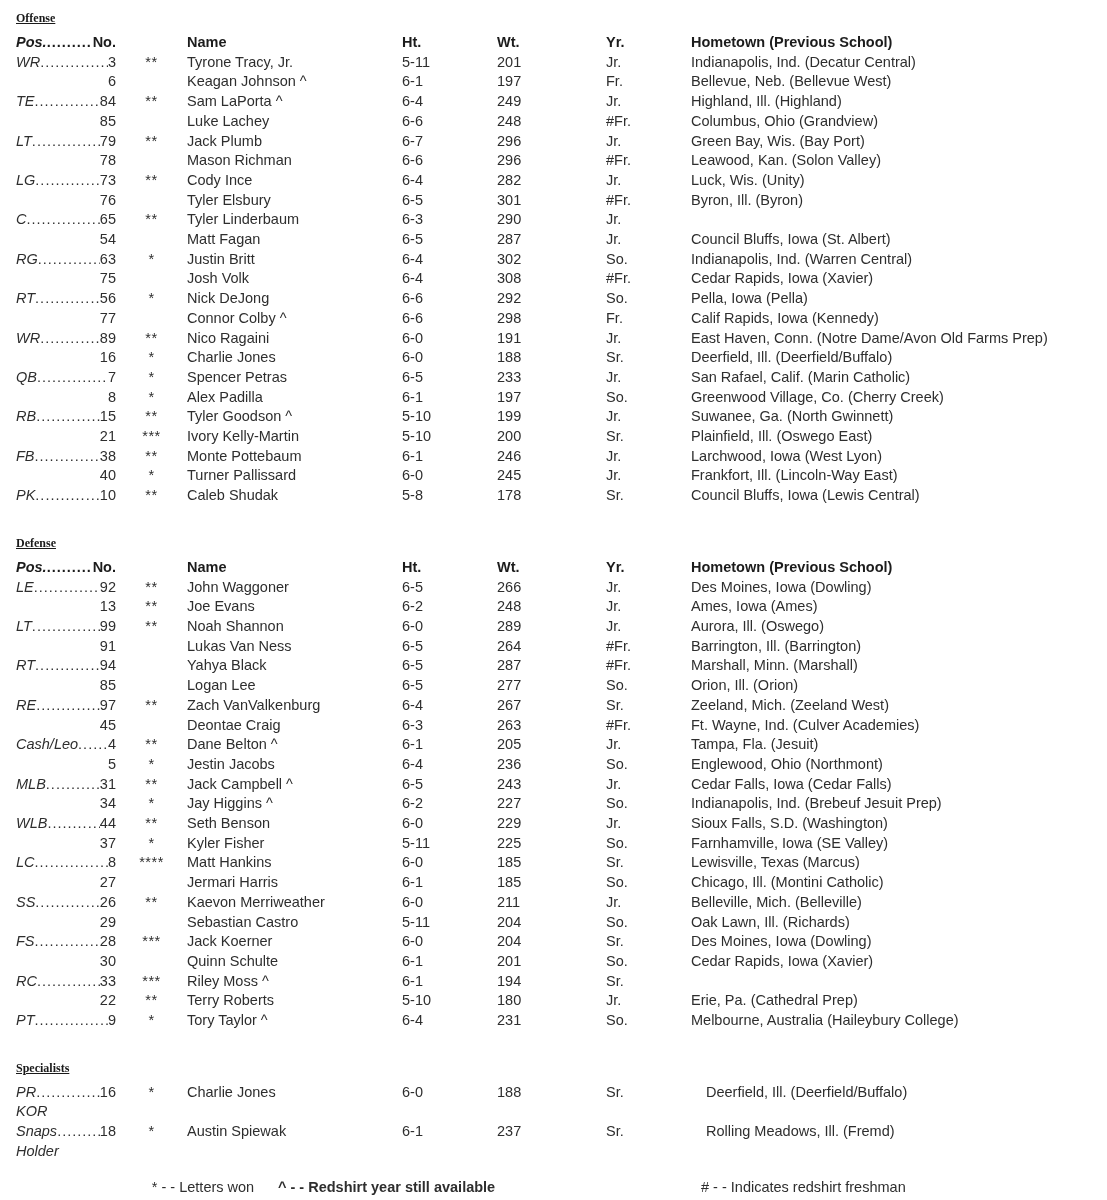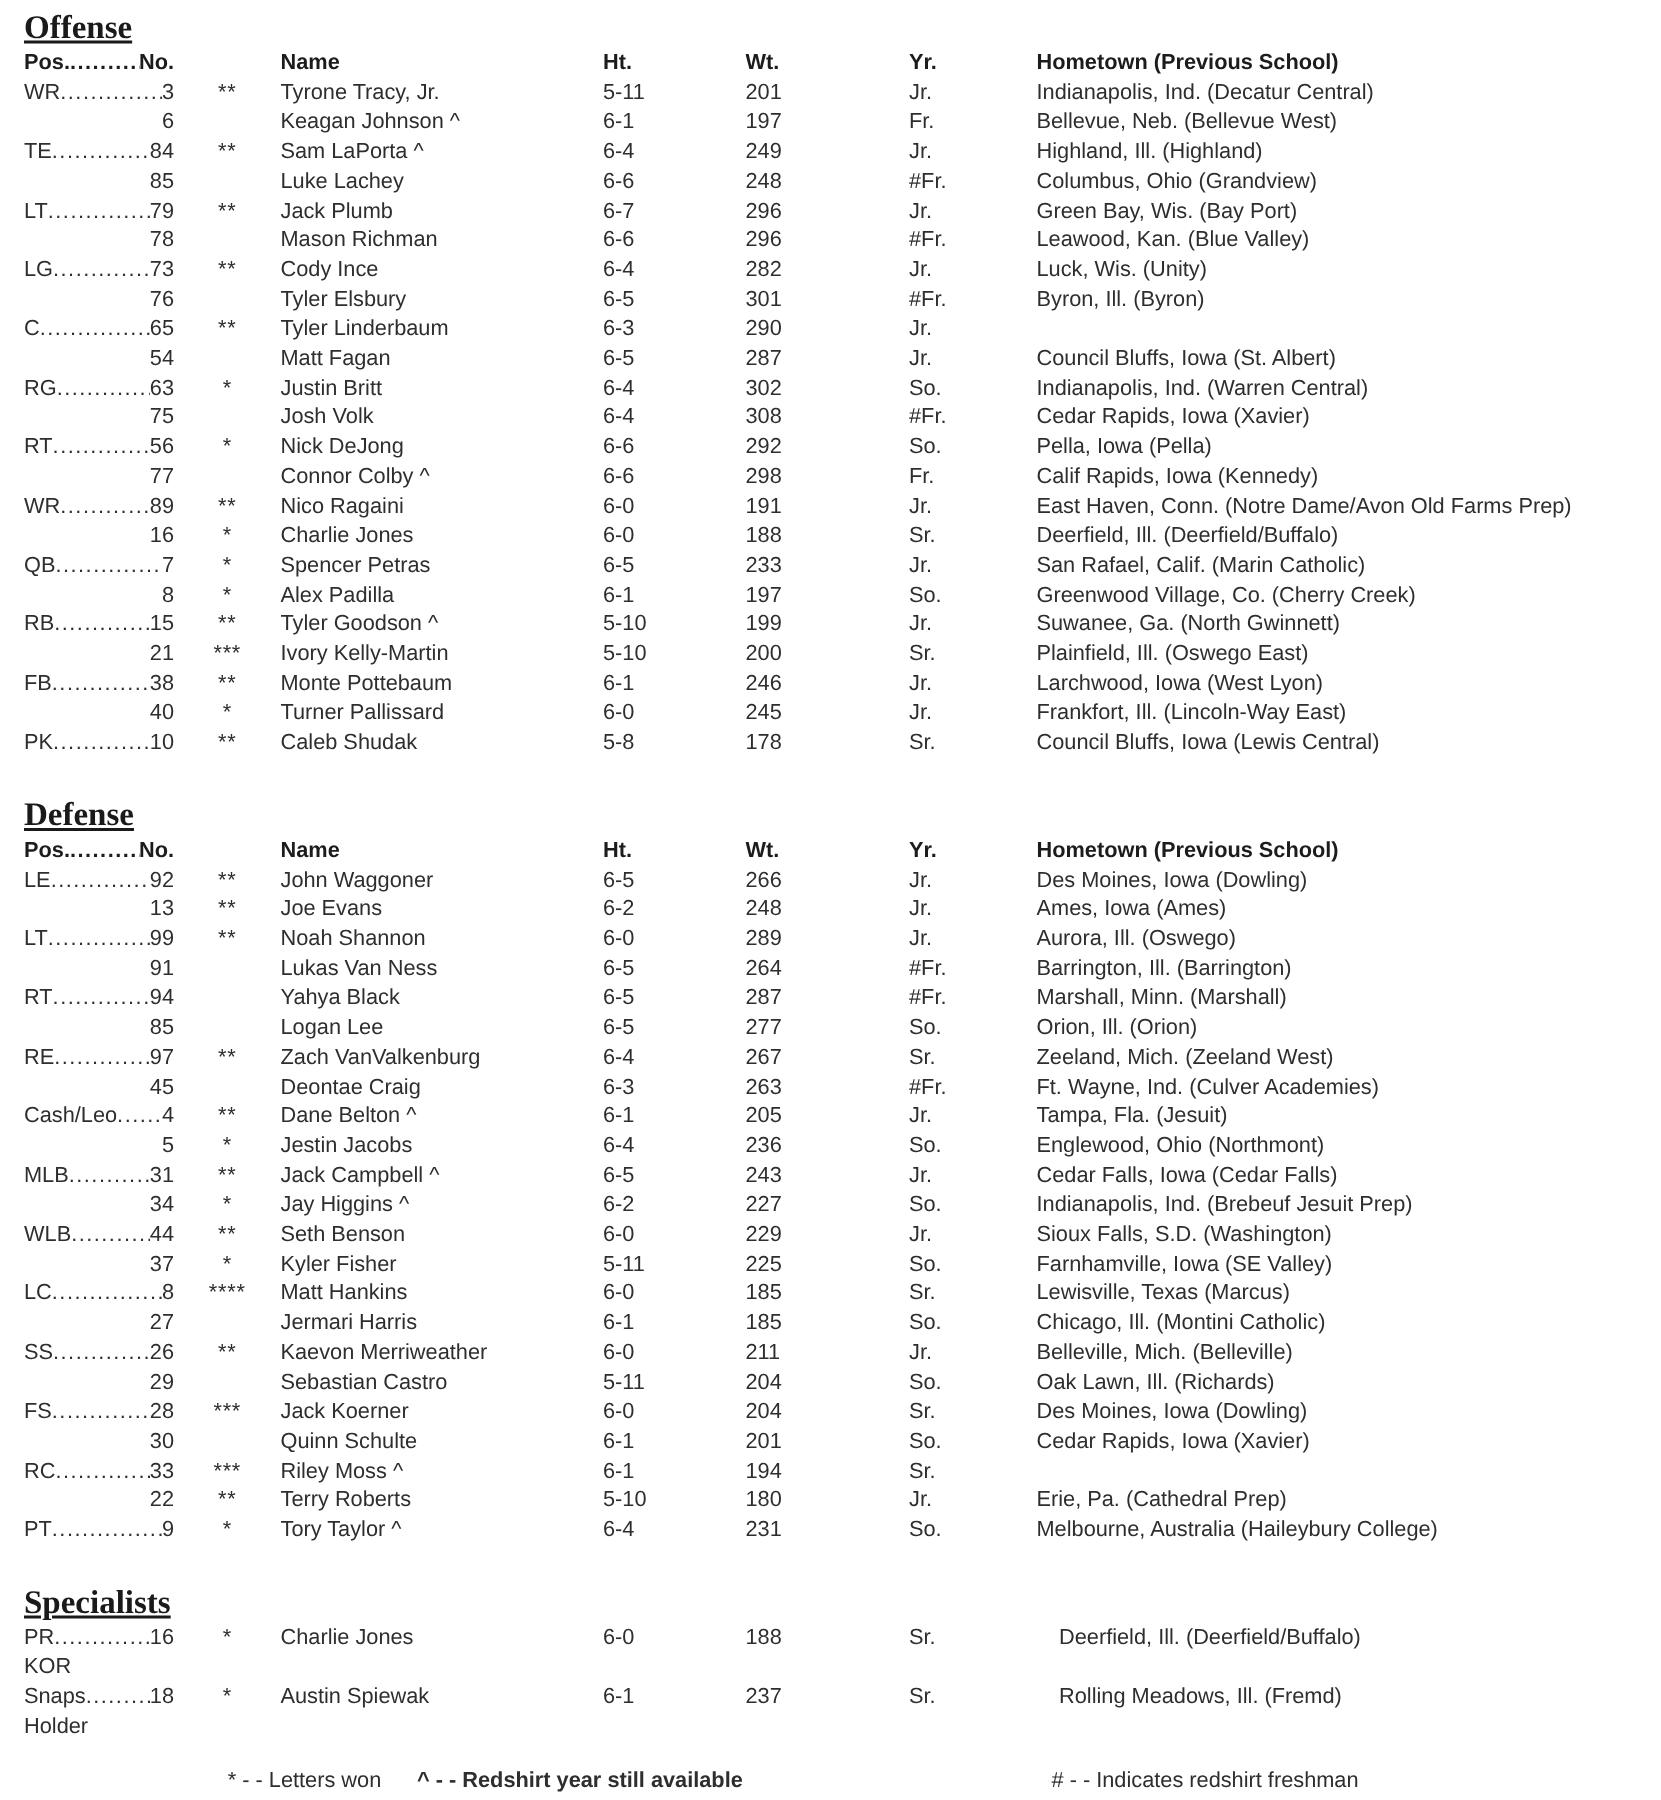--- a/index.html
+++ b/index.html
@@ -7,35 +7,35 @@
     width: 1107px; height: 1200px; overflow: hidden;
     background: #ffffff;
     font-family: "Liberation Sans", sans-serif;
     font-size: 14.5px;
     color: #2e2e2e;
     box-sizing: border-box;
   }
   .page { padding: 6px 10px 0 16px; }
   .section-title {
     font-family: "Liberation Serif", serif;
-    font-size: 22px; font-weight: bold; color: #1a1a1a;
+    font-size: 12px; font-weight: bold; color: #1a1a1a;
     text-decoration: underline;
     margin: 0 0 3px 0; line-height: 24px;
   }
   .roster-section + .roster-section { margin-top: 25px; }
   .row {
     display: grid;
     grid-template-columns: 100px 71px 215px 95px 109px 85px 1fr;
     line-height: 19.7px;
     white-space: nowrap;
   }
   .header-row { font-weight: bold; color: #1c1c1c; }
   .cell { overflow: hidden; }
   .posno { display: flex; }
-  .pos { flex: 0 0 auto; }
+  .pos { flex: 0 0 auto; font-style: italic; }
   .leader { flex: 1 1 auto; overflow: hidden; white-space: nowrap; letter-spacing: 1px; }
   .leader::after { content: "................................................"; }
   .num { flex: 0 0 auto; text-align: center; }
   .stars { text-align: center; letter-spacing: 0.5px; }
   .indent-hometown .hometown { padding-left: 15px; }
   .legend { display: flex; margin-top: 16px; line-height: 19.7px; }
   .li-0 { margin-left: 112px; width: 150px; text-align: center; }
   .li-1 { width: 423px; font-weight: bold; }
 </style>
 </head>
@@ -133,21 +133,21 @@
     <span class="cell posno">
       <span class="pos"></span>
       <span class="leader" style="visibility: hidden;"></span>
       <span class="num">78</span>
     </span>
     <span class="cell stars"></span>
     <span class="cell name">Mason Richman</span>
     <span class="cell ht">6-6</span>
     <span class="cell wt">296</span>
     <span class="cell yr">#Fr.</span>
-    <span class="cell hometown">Leawood, Kan. (Blue Valley)</span>
+    <span class="cell hometown">Leawood, Kan. (Solon Valley)</span>
   </div>
 
   <div class="row">
     <span class="cell posno">
       <span class="pos">LG</span>
       <span class="leader"></span>
       <span class="num">73</span>
     </span>
     <span class="cell stars">**</span>
     <span class="cell name">Cody Ince</span>

